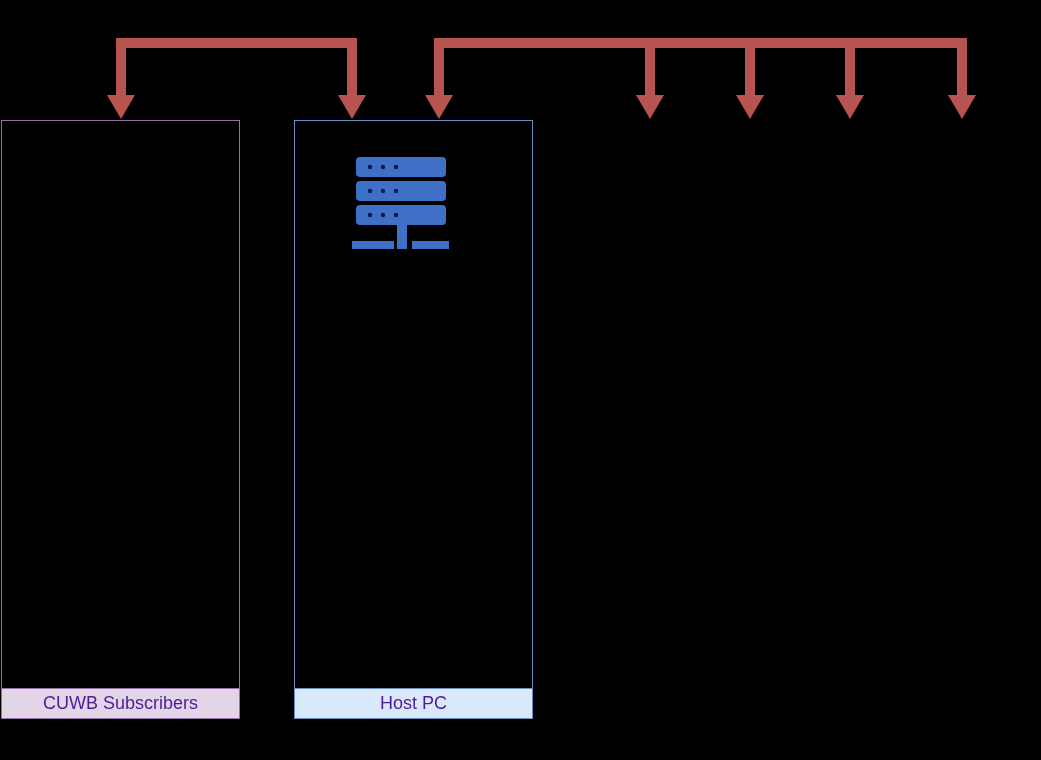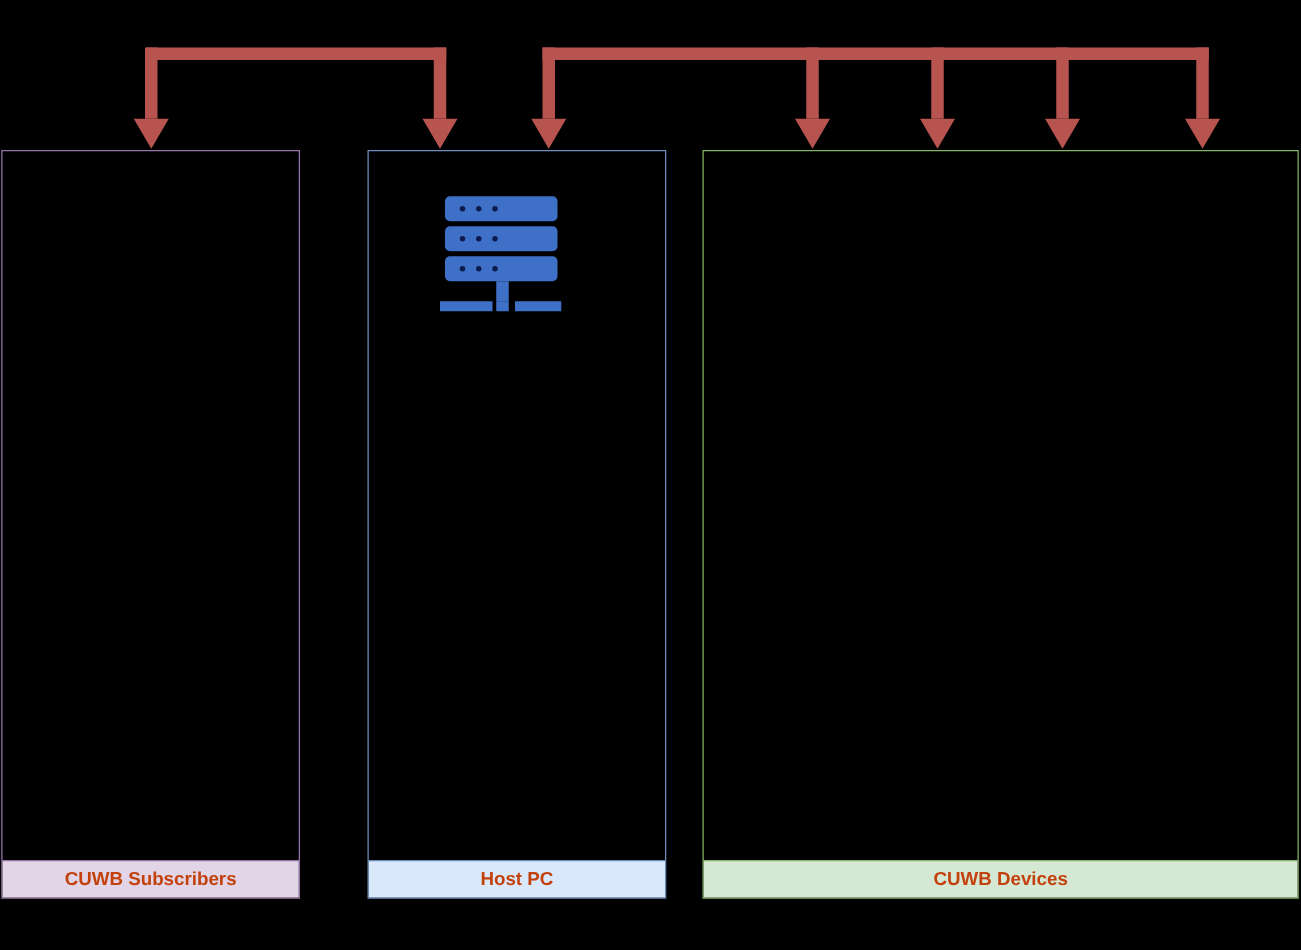--- a/index.html
+++ b/index.html
@@ -36,23 +36,23 @@
     flex-direction: column;
     justify-content: flex-end;
     box-sizing: border-box;
   }
   .panel-label {
     height: 29px;
     border-top: 1px solid;
     display: flex;
     align-items: center;
     justify-content: center;
-    font-size: 15px;
-    font-weight: bold;
-    color: #c2410c;
+    font-size: 18px;
+    font-weight: normal;
+    color: #4c1d95;
   }
   .panel.purple { border-color: #9673a6; }
   .panel.purple .panel-label { background: #e1d5e7; border-color: #9673a6; }
   .panel.blue { border-color: #6c8ebf; }
   .panel.blue .panel-label { background: #dae8fc; border-color: #6c8ebf; }
   .panel.green { border-color: #82b366; }
   .panel.green .panel-label { background: #d5e8d4; border-color: #82b366; }
 
   #panel-subscribers { left: 1px;   width: 239px; }
   #panel-hostpc      { left: 294px; width: 239px; }
@@ -95,23 +95,20 @@
   </div>
 
   <div id="panel-subscribers" class="panel purple">
     <div class="panel-label">CUWB Subscribers</div>
   </div>
 
   <div id="panel-hostpc" class="panel blue">
     <div class="panel-label">Host PC</div>
   </div>
 
-  <div id="panel-devices" class="panel green">
-    <div class="panel-label">CUWB Devices</div>
-  </div>
 
   <svg id="server-icon" viewBox="0 0 100 95" aria-hidden="true">
     <g fill="#3e70c8">
       <rect x="5" y="2" width="90" height="20" rx="4"></rect>
       <rect x="5" y="26" width="90" height="20" rx="4"></rect>
       <rect x="5" y="50" width="90" height="20" rx="4"></rect>
       <rect x="46" y="70" width="10" height="16"></rect>
       <rect x="1" y="86" width="42" height="8"></rect>
       <rect x="46" y="86" width="10" height="8"></rect>
       <rect x="61" y="86" width="37" height="8"></rect>

